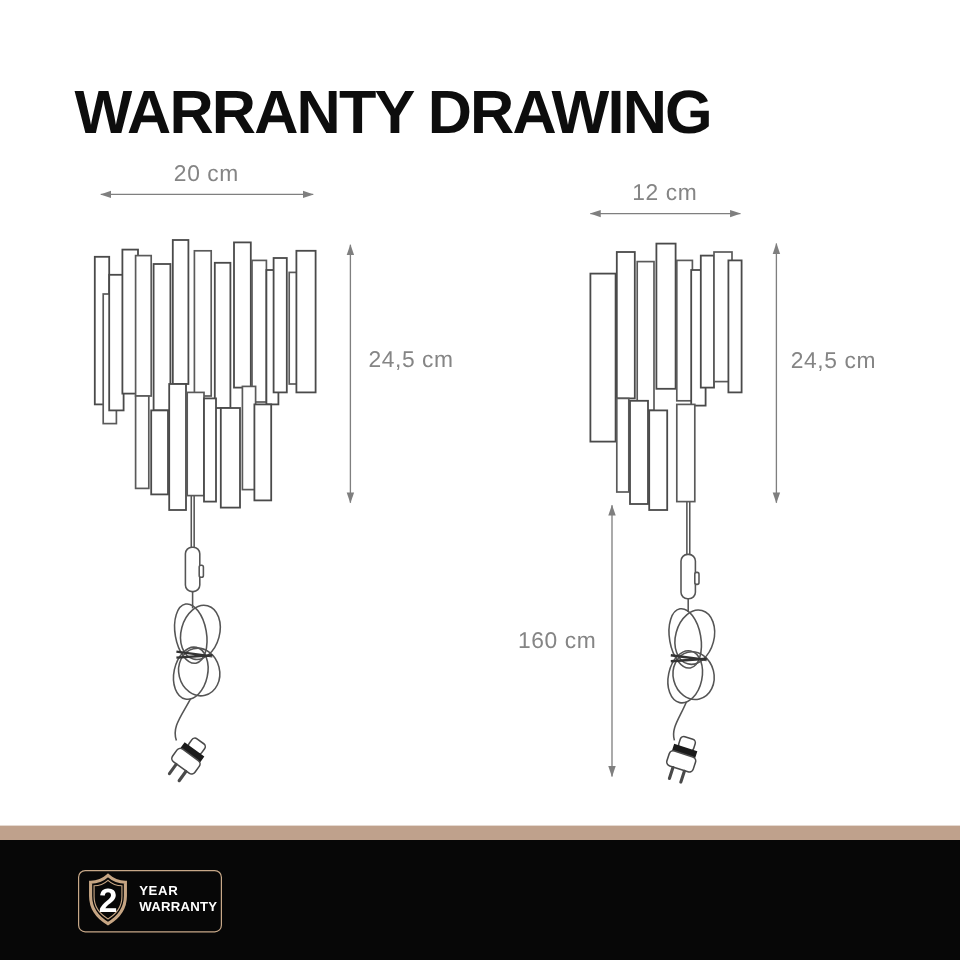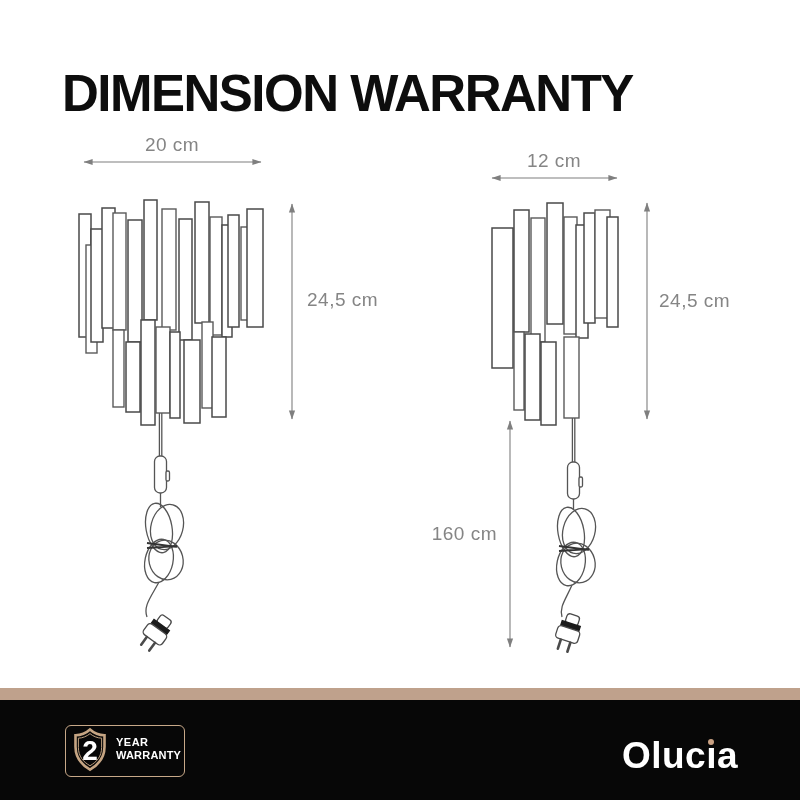--- a/index.html
+++ b/index.html
@@ -88,21 +88,21 @@
     height: 6px;
     border-radius: 50%;
     background: #c9a183;
   }
 </style>
 </head>
 <body>
 
 <div class="page">
 
-  <div class="title">DIMENSION WARRANTY</div>
+  <div class="title">WARRANTY DRAWING</div>
 
   <svg class="draw-svg" width="800" height="690" viewBox="0 0 800 690">
     <defs>
       <marker id="ah" markerWidth="10" markerHeight="8" refX="8.6" refY="4" orient="auto-start-reverse" markerUnits="userSpaceOnUse">
         <path d="M0,0.9 L9,4 L0,7.1 z" fill="#7f7f7f"></path>
       </marker>
     </defs>
 
     <g>
 
@@ -231,18 +231,15 @@
         <g>
           <path d="M24 3.5 c3.5 3.2 9.5 5.7 14.5 5.7 v11.5 c0 11.5 -6 18 -14.5 23 c-8.5 -5 -14.5 -11.5 -14.5 -23 v-11.5 c5 0 11 -2.5 14.5 -5.7 z" fill="none" stroke="#c6a583" stroke-width="2.6"></path>
           <path d="M24 3.5 c3.5 3.2 9.5 5.7 14.5 5.7 v11.5 c0 11.5 -6 18 -14.5 23 c-8.5 -5 -14.5 -11.5 -14.5 -23 v-11.5 c5 0 11 -2.5 14.5 -5.7 z" fill="none" stroke="#c6a583" stroke-width="1.2" transform="translate(24 24) scale(0.8) translate(-24 -24)"></path>
         </g>
         <text class="badge-text" x="24" y="34" text-anchor="middle" font-size="28">2</text>
         <text class="badge-text" x="50" y="20" font-size="11" letter-spacing="0.5">YEAR</text>
         <text class="badge-text" x="50" y="33" font-size="11" letter-spacing="0.2">WARRANTY</text>
       </svg>
     </div>
 
-    <div class="brand">
-      <span>Oluc</span><span class="brand-i">ı</span><span>a</span>
-    </div>
   </div>
 
 </div>
 
 </body></html>

